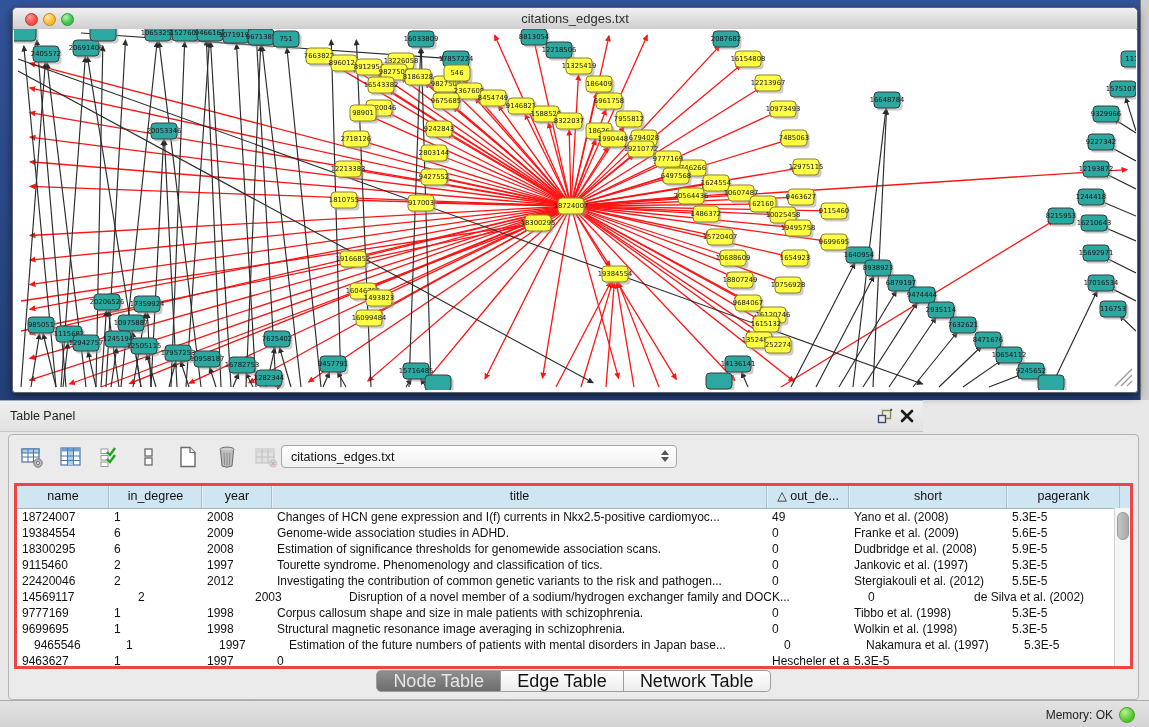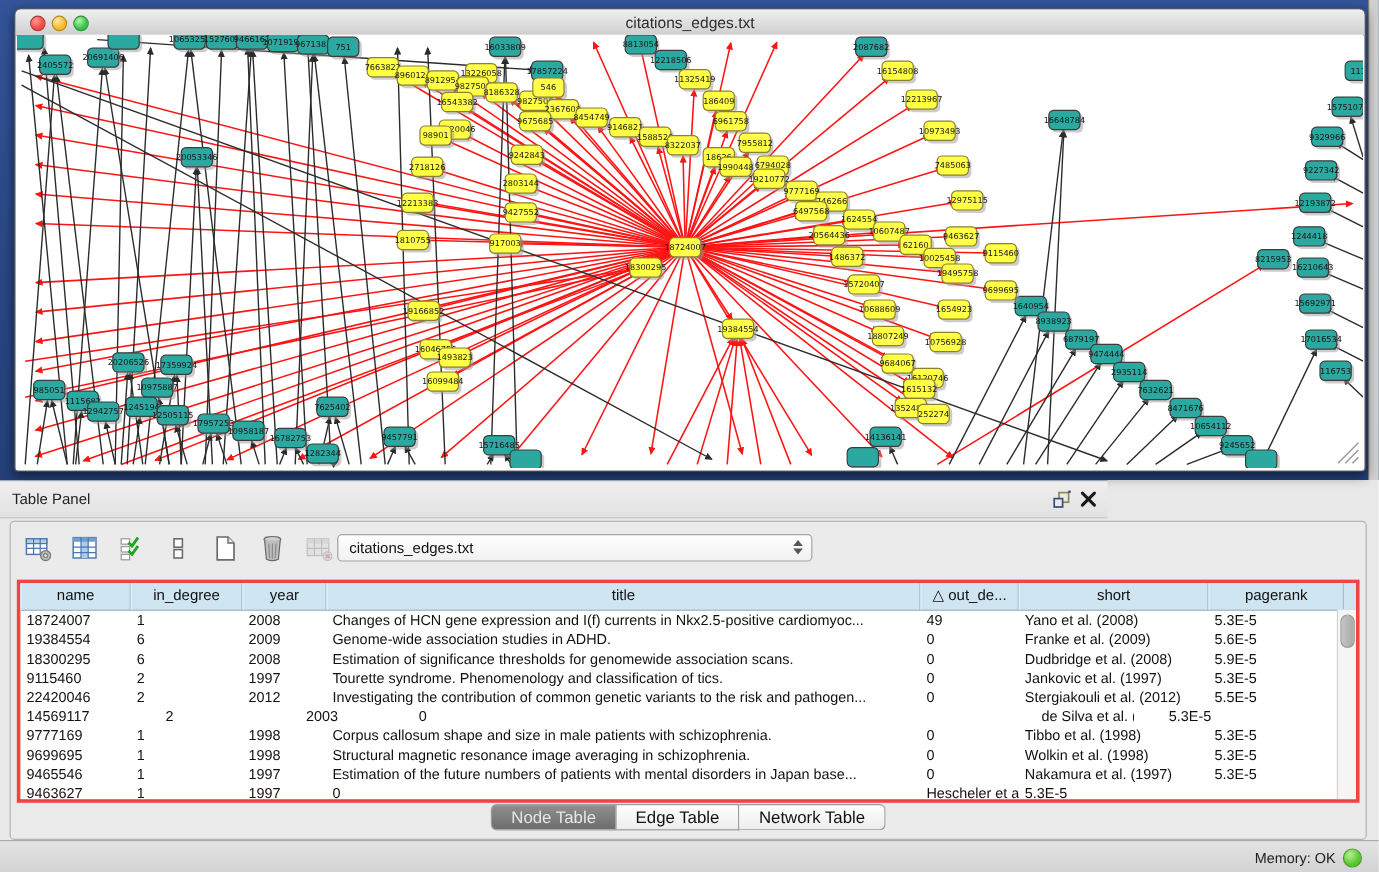--- a/index.html
+++ b/index.html
@@ -35,21 +35,21 @@
 
   .tbl{position:absolute;left:5px;top:48px;width:1119px;height:186px;background:#fff;border:3px solid #ef4444;box-sizing:border-box;overflow:hidden;}
   .tbl-head{display:grid;height:22px;background:#cfe5f2;border-bottom:1px solid #9fb6c4;}
   .tbl-head .hc{border-right:1px solid #a9bfcc;border-left:1px solid #e4f1f8;font-size:12.5px;color:#111;text-align:center;line-height:21px;overflow:hidden;white-space:nowrap;cursor:pointer;}
   .tbl-row{display:grid;height:16px;}
   .tbl-row .c{font-size:12px;color:#111;white-space:nowrap;overflow:hidden;padding-left:5px;line-height:16px;cursor:default;}
   .vscroll{position:absolute;right:0;top:22px;bottom:0;width:15px;background:#f5f5f5;border-left:1px solid #d4d4d4;}
   .vthumb{position:absolute;left:2px;top:4px;width:10px;height:26px;background:linear-gradient(90deg,#c4c4c4,#a9a9a9);border:1px solid #9a9a9a;border-radius:6px;cursor:pointer;}
 
   .tabs{position:absolute;left:0;right:0;bottom:7px;display:flex;justify-content:center;}
-  .seg{height:20px;line-height:20px;font-size:14px;padding:0 16px;background:linear-gradient(180deg,#ffffff,#ededed);border:1px solid #9d9d9d;border-left:none;color:#111;cursor:pointer;}
+  .seg{height:20px;line-height:20px;font-size:18px;padding:0 16px;background:linear-gradient(180deg,#ffffff,#ededed);border:1px solid #9d9d9d;border-left:none;color:#111;cursor:pointer;}
   .seg.first{border-left:1px solid #9d9d9d;border-radius:5px 0 0 5px;}
   .seg.last{border-radius:0 5px 5px 0;}
   .seg.sel{background:linear-gradient(180deg,#8f8f8f,#6d6d6d);color:#e6e6e6;}
 
   .statusbar{position:absolute;left:0;top:700px;width:1149px;height:27px;background:linear-gradient(180deg,#e3e3e3,#d2d2d2);border-top:1px solid #ababab;}
   .mem-label{position:absolute;right:36px;top:7px;font-size:12px;color:#222;}
   .mem-dot{position:absolute;right:14px;top:6px;width:14px;height:14px;border-radius:50%;background:radial-gradient(circle at 35% 30%,#b8f08e,#52c52c 65%);border:1px solid #4b9b2a;cursor:pointer;}
 </style>
 </head>
 <body>
@@ -774,20 +774,21 @@
             <div class="c">2012</div>
             <div class="c">Investigating the contribution of common genetic variants to the risk and pathogen...</div>
             <div class="c">0</div>
             <div class="c">Stergiakouli et al. (2012)</div>
             <div class="c">5.5E-5</div>
           </div>
           <div class="tbl-row" style="grid-template-columns: 92px 93px 70px 495px 82px 158px 113px; gap: 24px;">
             <div class="c">14569117</div>
             <div class="c">2</div>
             <div class="c">2003</div>
+            <div class="c">Disruption of a novel member of a sodium/hydrogen exchanger family and DOCK...</div>
             <div class="c">0</div>
             <div class="c">de Silva et al. (2002)</div>
             <div class="c">5.3E-5</div>
           </div>
           <div class="tbl-row" style="grid-template-columns: 92px 93px 70px 495px 82px 158px 113px;">
             <div class="c">9777169</div>
             <div class="c">1</div>
             <div class="c">1998</div>
             <div class="c">Corpus callosum shape and size in male patients with schizophrenia.</div>
             <div class="c">0</div>
@@ -796,21 +797,21 @@
           </div>
           <div class="tbl-row" style="grid-template-columns: 92px 93px 70px 495px 82px 158px 113px;">
             <div class="c">9699695</div>
             <div class="c">1</div>
             <div class="c">1998</div>
             <div class="c">Structural magnetic resonance image averaging in schizophrenia.</div>
             <div class="c">0</div>
             <div class="c">Wolkin et al. (1998)</div>
             <div class="c">5.3E-5</div>
           </div>
-          <div class="tbl-row" style="grid-template-columns: 92px 93px 70px 495px 82px 158px 113px;">
+          <div class="tbl-row" style="grid-template-columns: 92px 93px 70px 495px 82px 158px 113px; margin-left: 12px;">
             <div class="c">9465546</div>
             <div class="c">1</div>
             <div class="c">1997</div>
             <div class="c">Estimation of the future numbers of patients with mental disorders in Japan base...</div>
             <div class="c">0</div>
             <div class="c">Nakamura et al. (1997)</div>
             <div class="c">5.3E-5</div>
           </div>
           <div class="tbl-row" style="grid-template-columns: 92px 93px 70px 495px 82px 158px 113px;">
             <div class="c">9463627</div>

